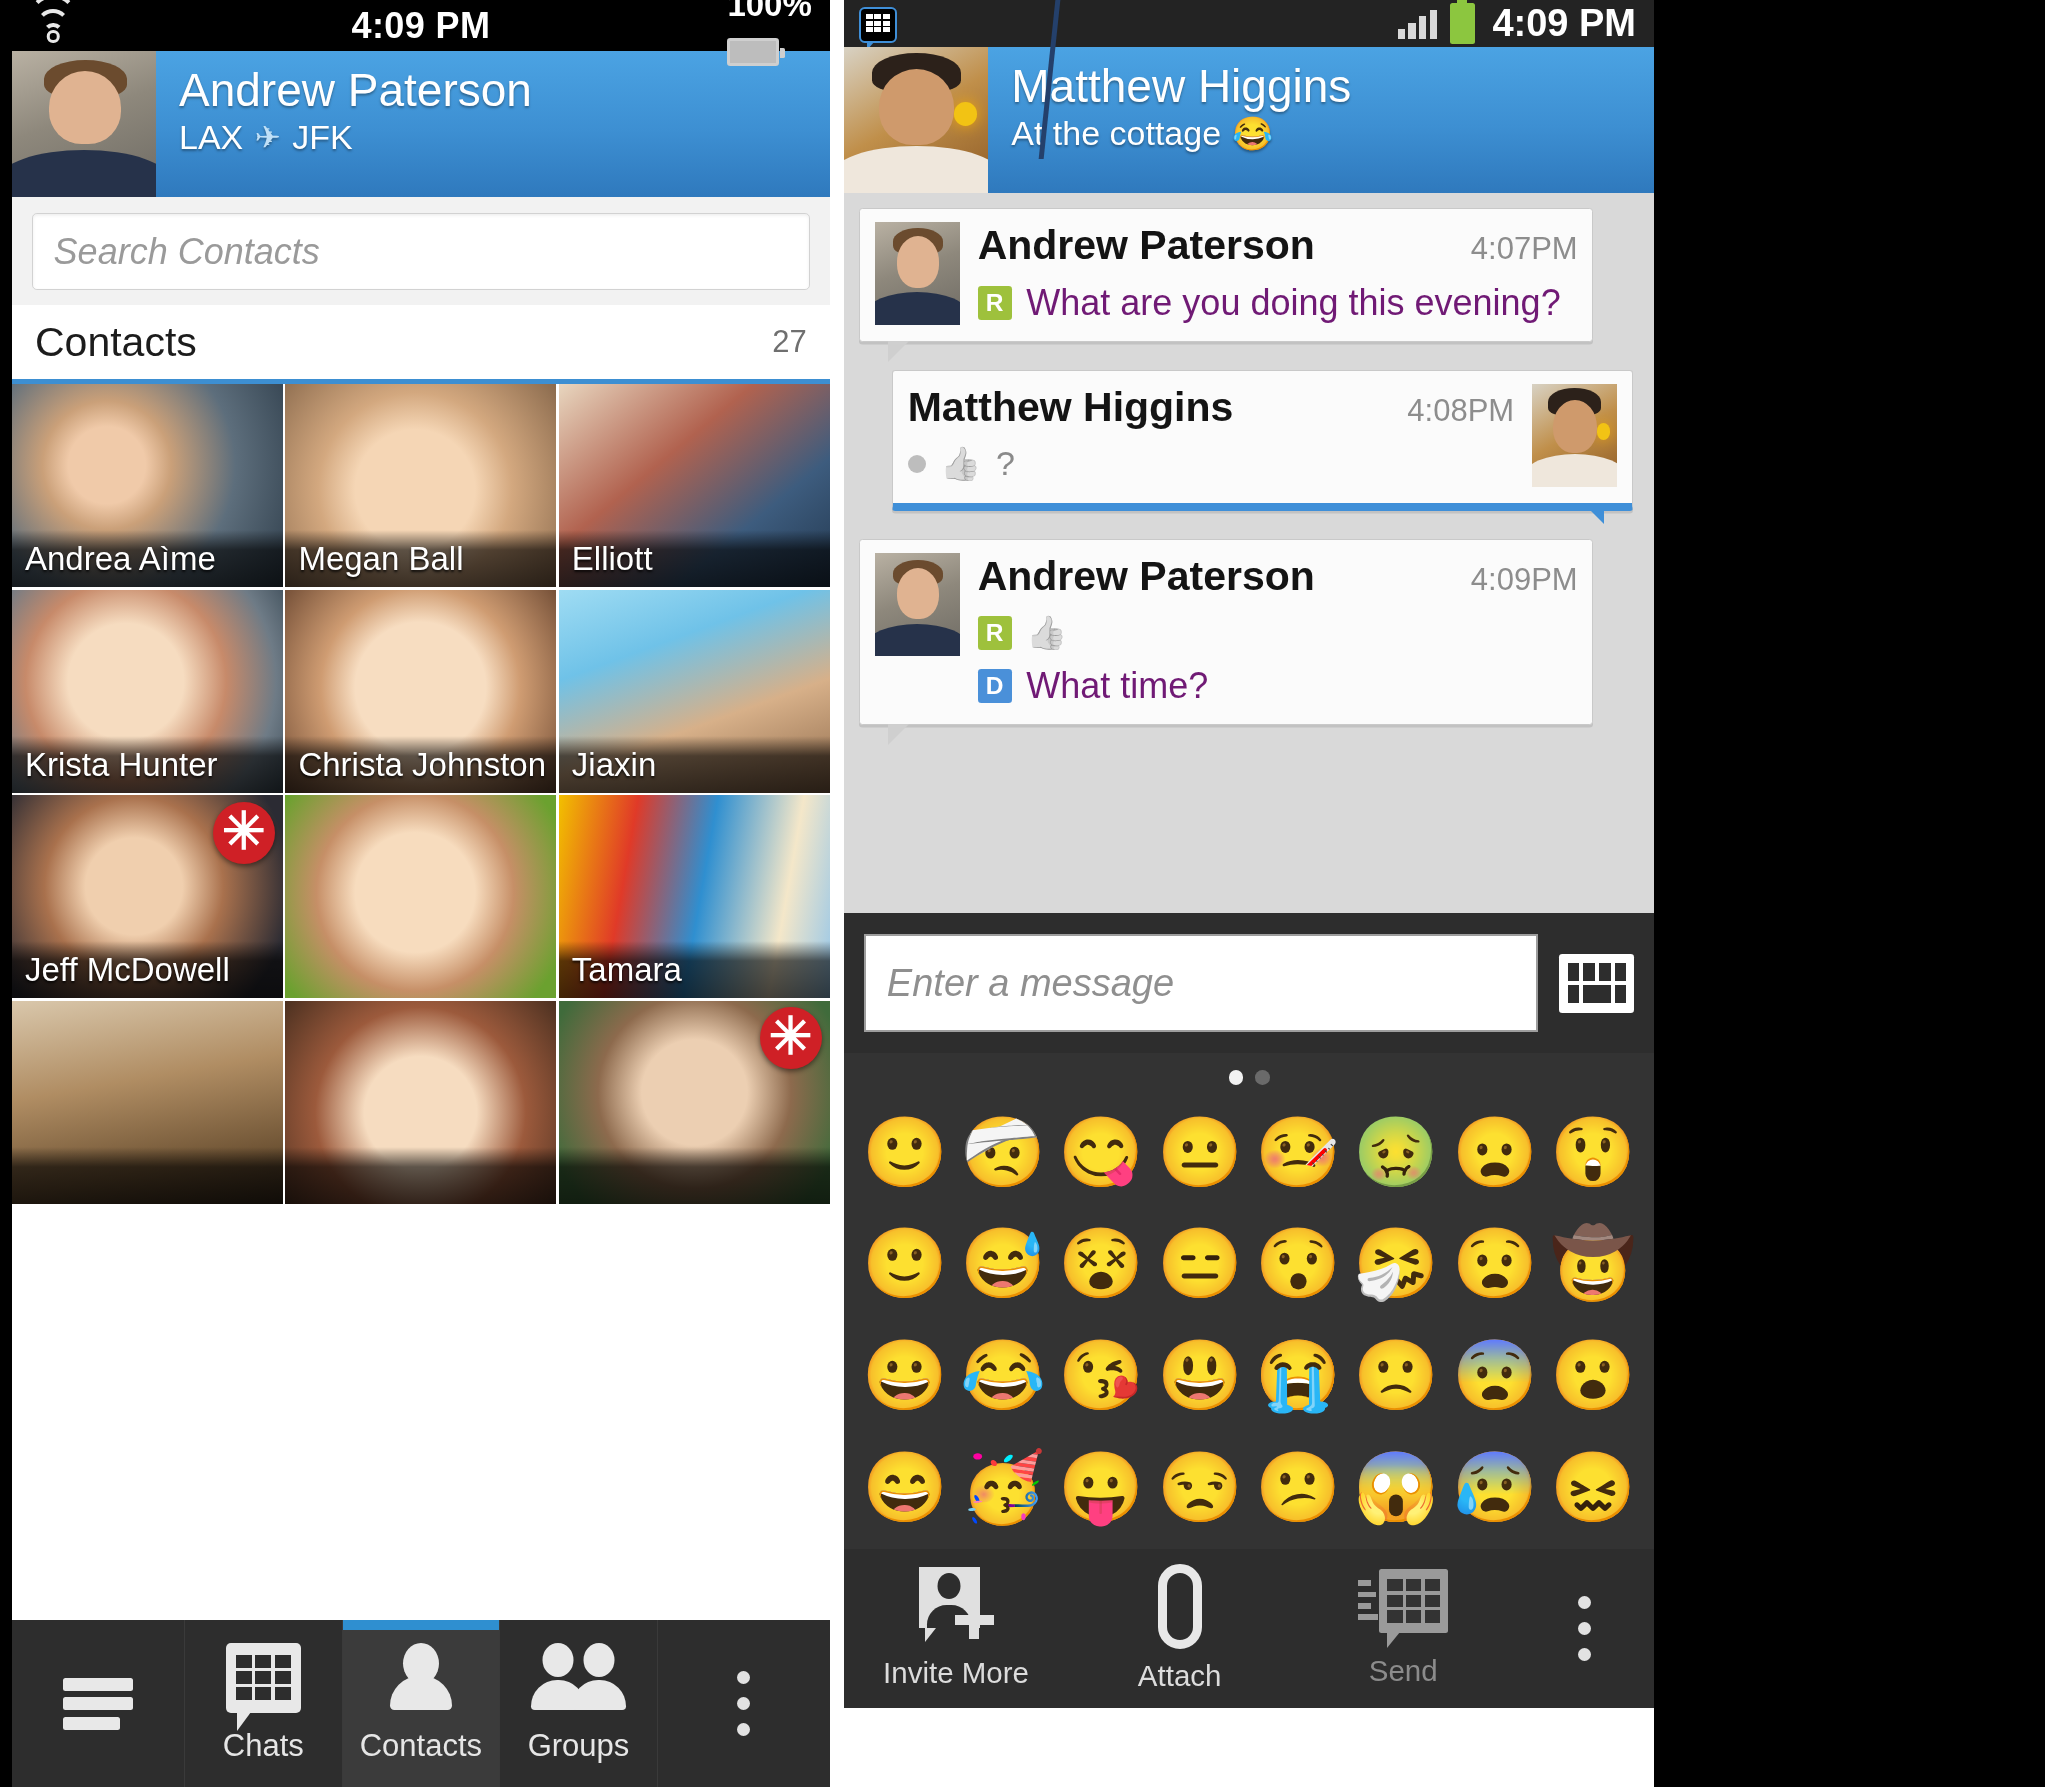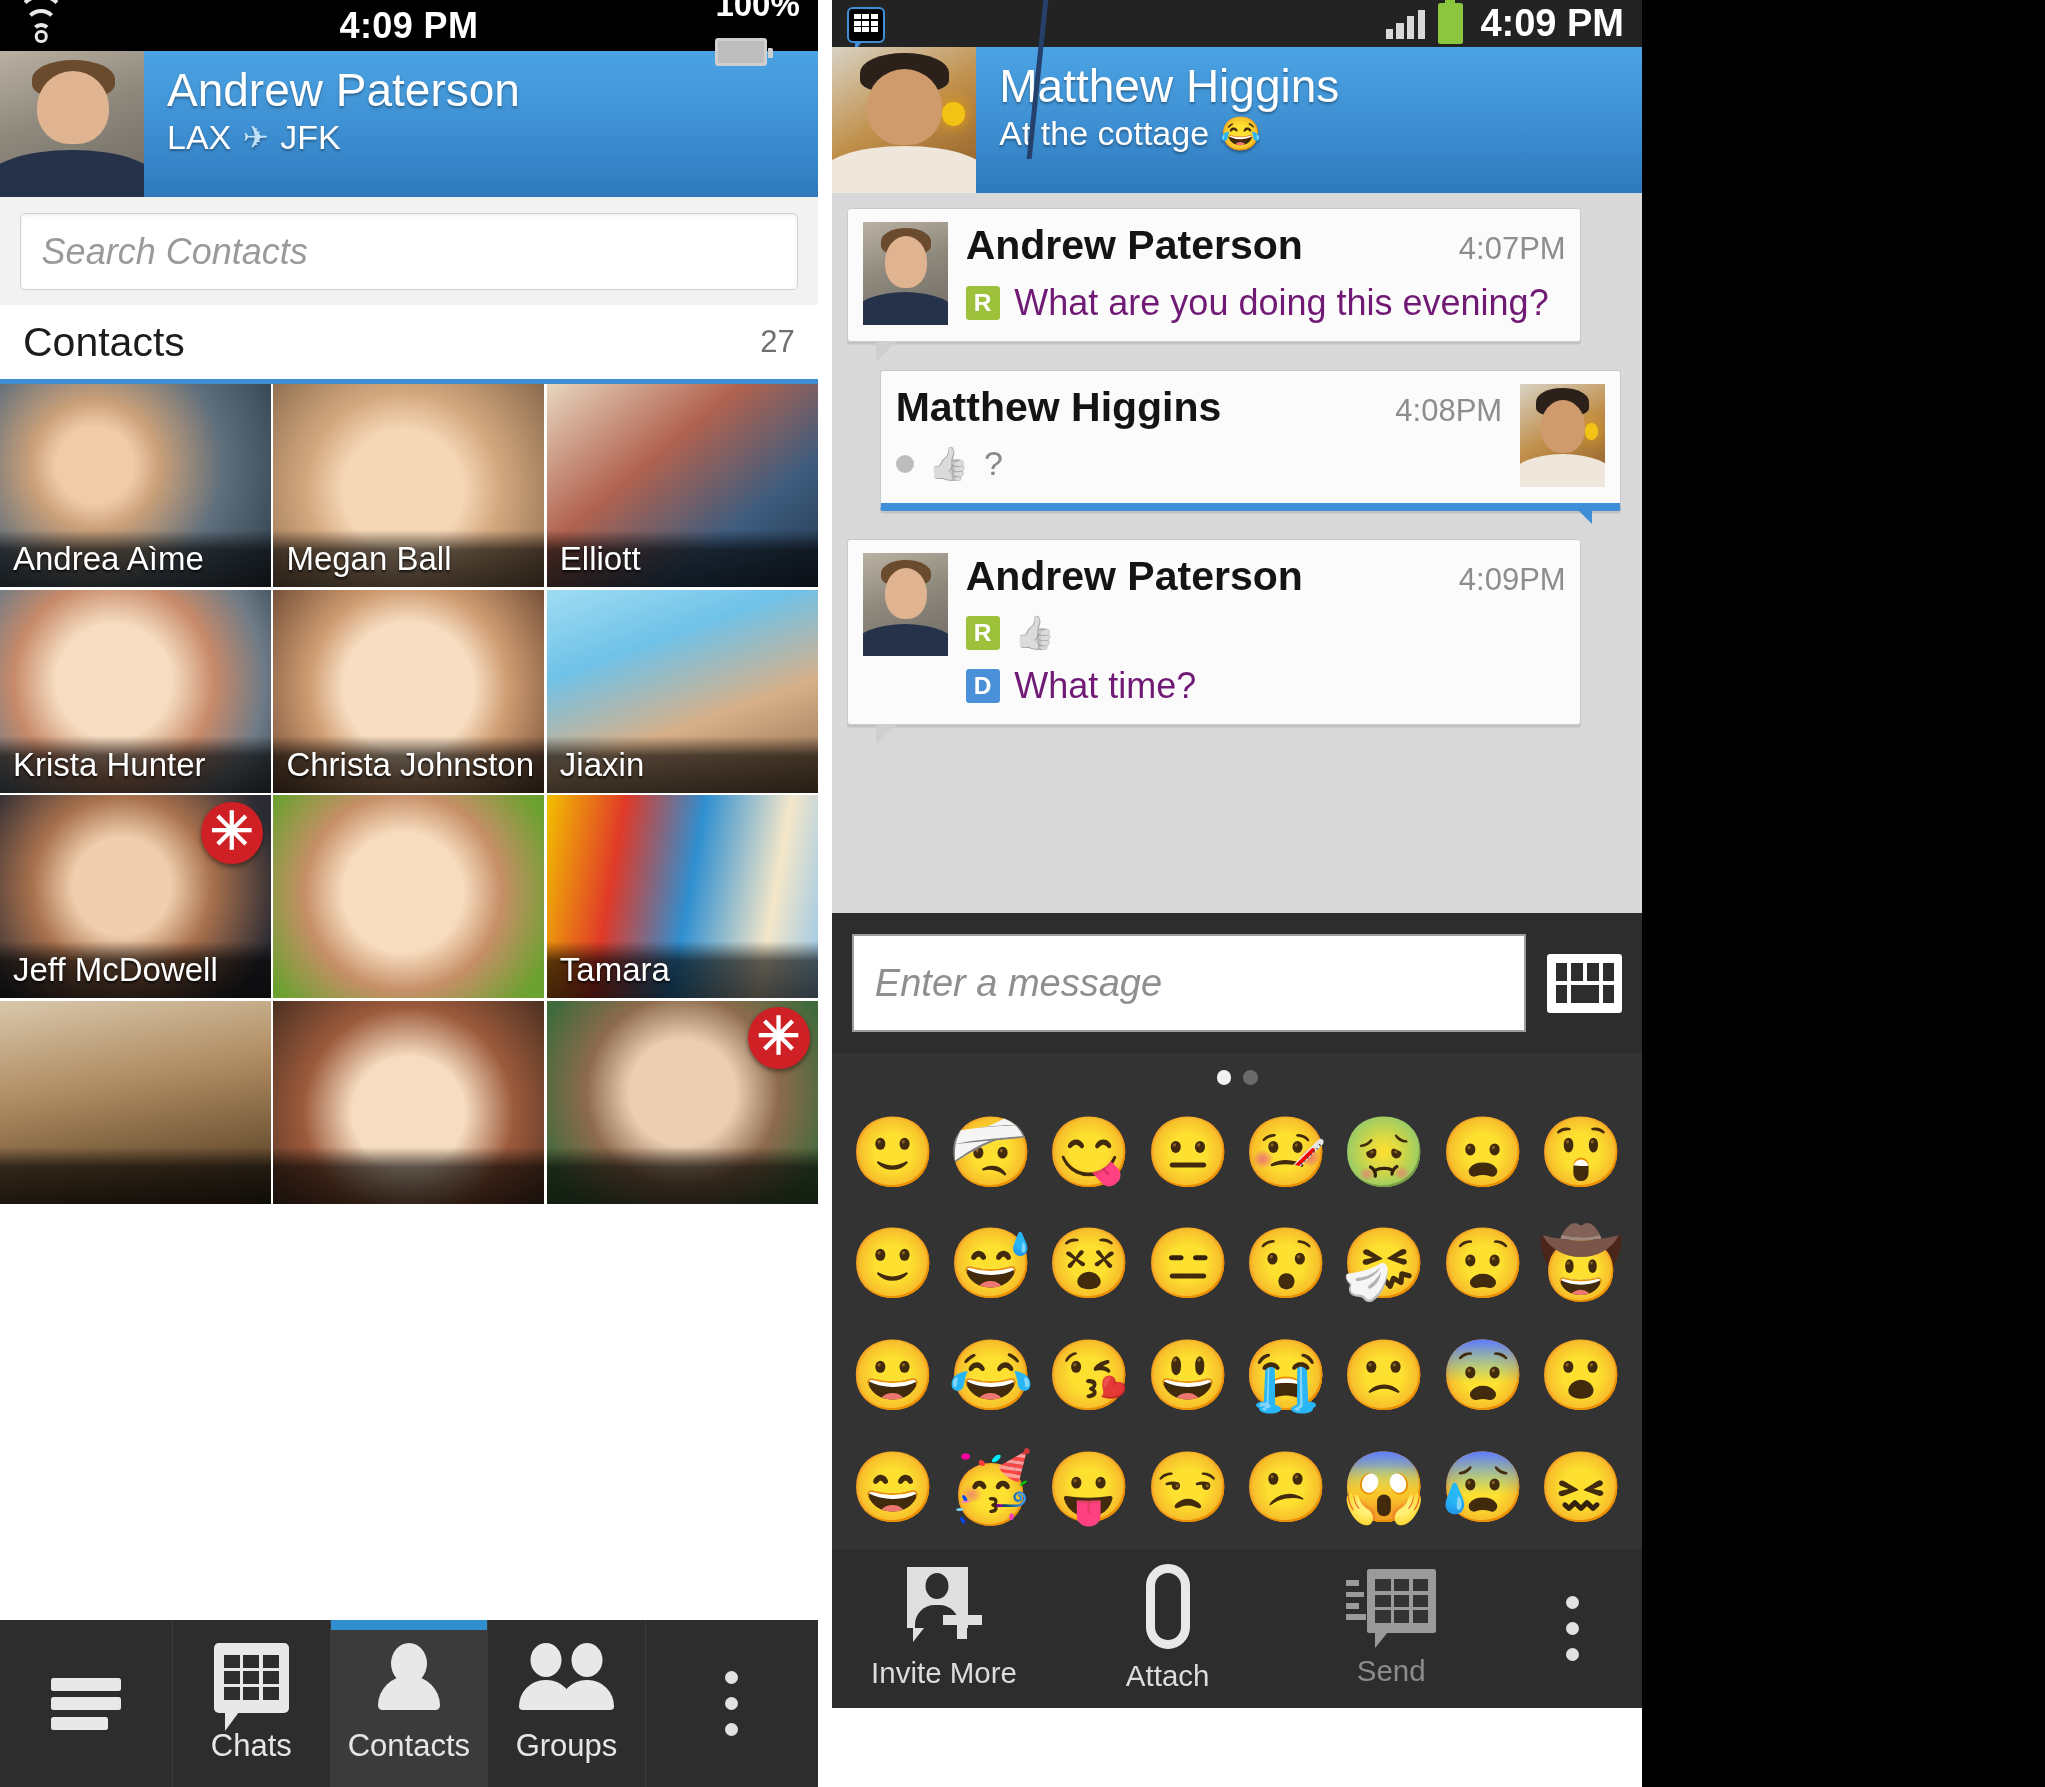--- a/index.html
+++ b/index.html
@@ -1,17 +1,17 @@
 <!DOCTYPE html>
 <html style="font-size:13px"><head>
 <meta charset="utf-8">
 <style>
   html,body{margin:0;padding:0;background:#000;}
   body{width:2046px;height:1787px;font-family:"Liberation Sans",sans-serif;overflow:hidden;}
-  .stage{position:relative;width:1642px;height:1787px;display:flex;}
+  .stage{position:relative;width:1642px;height:1787px;display:flex;padding-left:12px;}
 
   
   .phone{position:relative;height:1787px;overflow:hidden;background:#fff;}
   .phone-left{width:1019px;}
   .gap{width:18px;height:1787px;background:#fff;}
   .phone-right{width:1009px;}
 
   
   .statusbar{height:51px;background:#000;display:flex;align-items:center;
              justify-content:space-between;padding:0 18px;box-sizing:border-box;color:#fff;}

